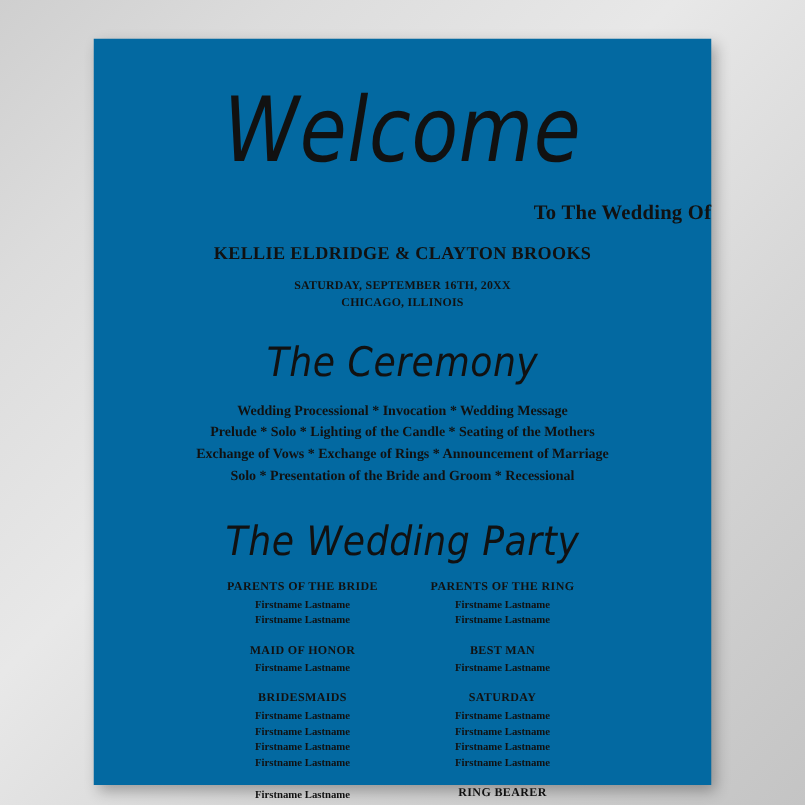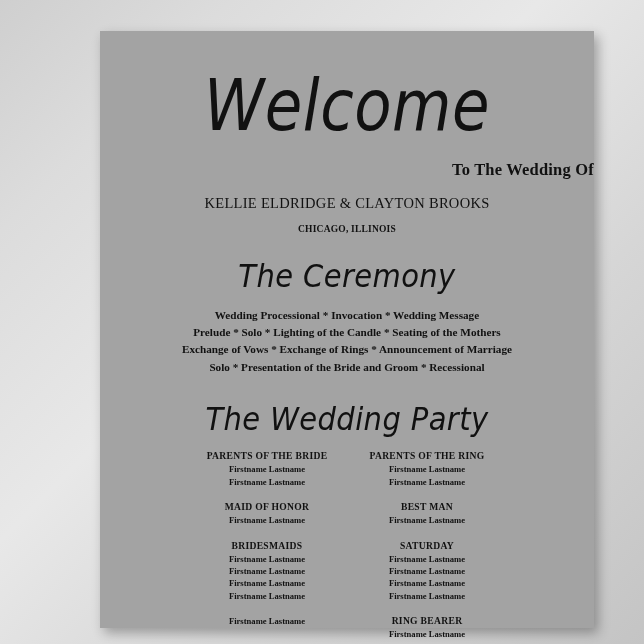--- a/index.html
+++ b/index.html
@@ -18,23 +18,22 @@
     left: 0; top: 0;
     width: 644px;
     height: 644px;
   }
   .poster {
     position: absolute;
     left: 75px;
     top: 31px;
     width: 494px;
     height: 597px;
-    background: #a3a3a3;
+    background: #0369a1;
     box-shadow: 4px 5px 11px rgba(0,0,0,0.30);
-    margin-left: 25px;
   }
   .poster-inner {
     position: absolute;
     left: 0; top: 0;
     width: 494px;
     height: 582px;
     padding: 0;
   }
   .welcome {
     text-align: center;
@@ -54,21 +53,21 @@
     font-family: "Liberation Serif", serif;
     font-weight: bold;
     font-size: 16.5px;
     color: #111;
     margin-top: 30px;
     letter-spacing: 0.2px;
   }
   .couple {
     text-align: center;
     font-family: "Liberation Serif", serif;
-    font-weight: normal;
+    font-weight: bold;
     font-size: 14.5px;
     color: #111;
     margin-top: 15px;
     letter-spacing: 0.3px;
   }
   .datelines {
     text-align: center;
     font-family: "Liberation Serif", serif;
     font-weight: bold;
     font-size: 9.5px;
@@ -133,20 +132,21 @@
   <div class="poster">
     <div class="poster-inner">
 
       <div class="welcome">Welcome</div>
 
       <div class="subtitle">To The Wedding Of</div>
 
       <div class="couple">KELLIE ELDRIDGE &amp; CLAYTON BROOKS</div>
 
       <div class="datelines">
+        <div>SATURDAY, SEPTEMBER 16TH, 20XX</div>
         <div>CHICAGO, ILLINOIS</div>
       </div>
 
       <div class="script-head ceremony-head">The Ceremony</div>
 
       <div class="ceremony-lines">
         <div>Wedding Processional * Invocation * Wedding Message</div>
         <div>Prelude * Solo * Lighting of the Candle * Seating of the Mothers</div>
         <div>Exchange of Vows * Exchange of Rings * Announcement of Marriage</div>
         <div>Solo * Presentation of the Bride and Groom * Recessional</div>

